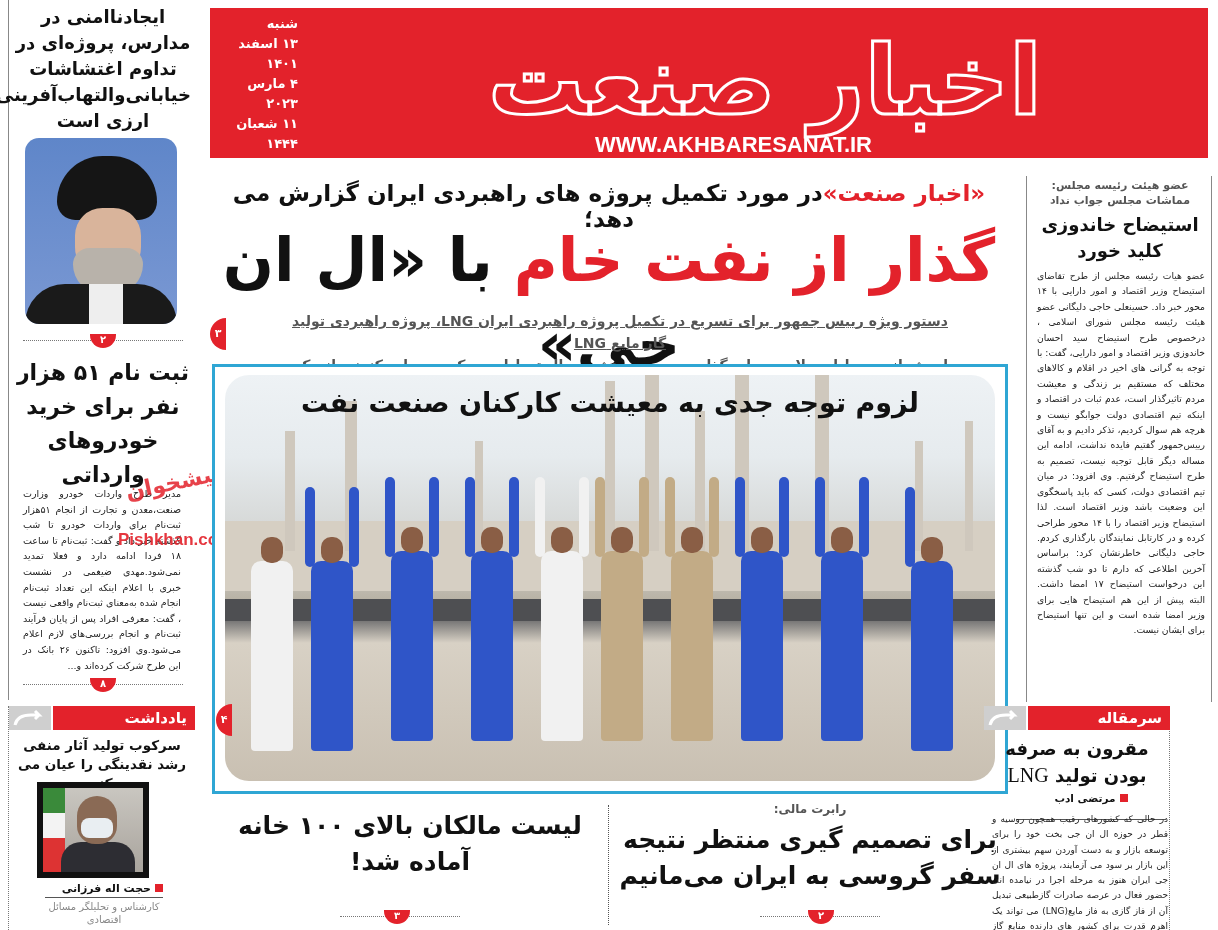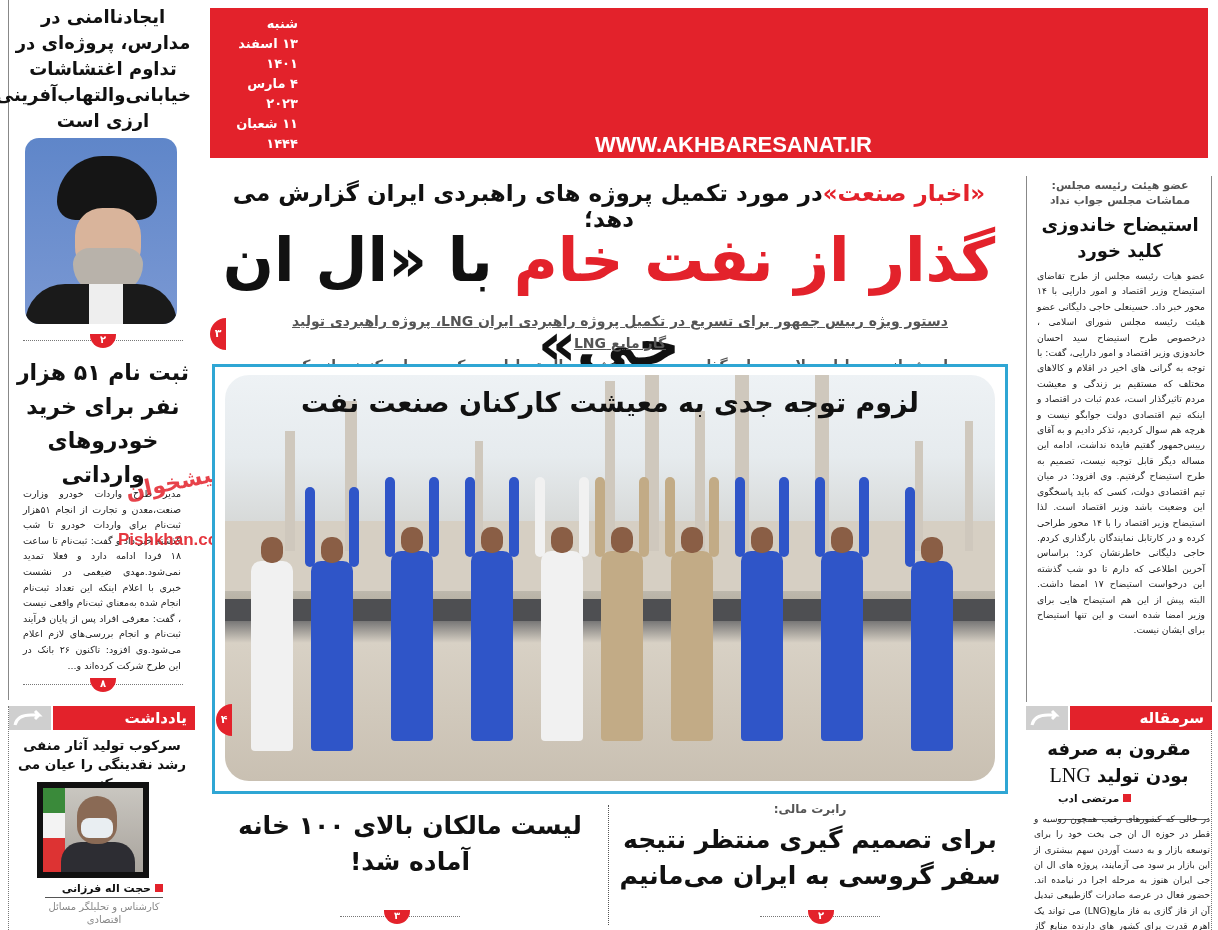--- a/index.html
+++ b/index.html
@@ -78,40 +78,41 @@
   .bottom-divider { left: 608px; top: 805px; height: 120px; border-left: 1px dotted #555; }
   .story-kicker { font-size: 12px; color: #555; text-align: center; font-weight: bold; }
   .story-head { font-size: 25px; font-weight: bold; line-height: 36px; text-align: center; }
 
   
   .col-right { left: 1026px; top: 176px; width: 186px; height: 526px; border-left: 1px solid #888; border-right: 1px solid #888; }
   .rc-kicker { position: absolute; left: 4px; top: 2px; width: 178px; font-size: 11px; font-weight: bold; color: #555; line-height: 15px; text-align: center; }
   .rc-head { position: absolute; left: 4px; top: 36px; width: 178px; font-size: 18px; font-weight: bold; line-height: 26px; text-align: center; }
   .rc-body { position: absolute; left: 10px; top: 92px; width: 168px; font-size: 9.2px; line-height: 15.4px; text-align: justify; color: #222; }
 
-  .edit-col { left: 1026px; top: 706px; width: 186px; height: 224px; border-right: 1px dotted #777; }
+  .edit-col { left: 984px; top: 706px; width: 186px; height: 224px; border-right: 1px dotted #777; }
   .edit-head { position: absolute; left: 4px; top: 30px; width: 178px; font-size: 18px; font-weight: bold; line-height: 26px; text-align: center; }
   .edit-head .lng { font-family: "Liberation Serif", serif; font-weight: normal; font-size: 20px; }
-  .edit-author { position: absolute; left: 32px; top: 86px; width: 150px; font-size: 10.5px; font-weight: bold; text-align: left; border-bottom: 1px solid #555; padding-bottom: 15px; }
+  .edit-author { position: absolute; left: 32px; top: 86px; width: 150px; font-size: 10.5px; font-weight: bold; text-align: center; border-bottom: 1px solid #555; padding-bottom: 15px; }
   .edit-author .sq { display: inline-block; width: 8px; height: 8px; background: #e3222b; margin-left: 4px; }
   .edit-body { position: absolute; left: 8px; top: 106px; width: 176px; font-size: 9px; line-height: 15.3px; text-align: justify; color: #222; }
 </style>
 </head>
 <body>
 
 <div class="abs masthead">
   <div class="masthead-info">
     <div>شنبه</div>
     <div>۱۳ اسفند ۱۴۰۱</div>
     <div>۴ مارس ۲۰۲۳</div>
     <div>۱۱ شعبان ۱۴۴۴</div>
     <div>شماره ۲۰۸۶</div>
     <div>۸ صفحه</div>
     <div>۵۰۰۰ تومان</div>
   </div>
+  <div class="masthead-logo">اخبار صنعت</div>
   <div class="masthead-url">WWW.AKHBARESANAT.IR</div>
 </div>
 
 <div class="abs col-left">
   <div class="lc-head1">ایجادناامنی در مدارس، پروژه‌ای در تداوم اغتشاشات خیابانی‌والتهاب‌آفرینی ارزی است</div>
   <div class="lc-photo">
     <div class="turban"></div>
     <div class="face"></div>
     <div class="beard"></div>
     <div class="robe"></div>

